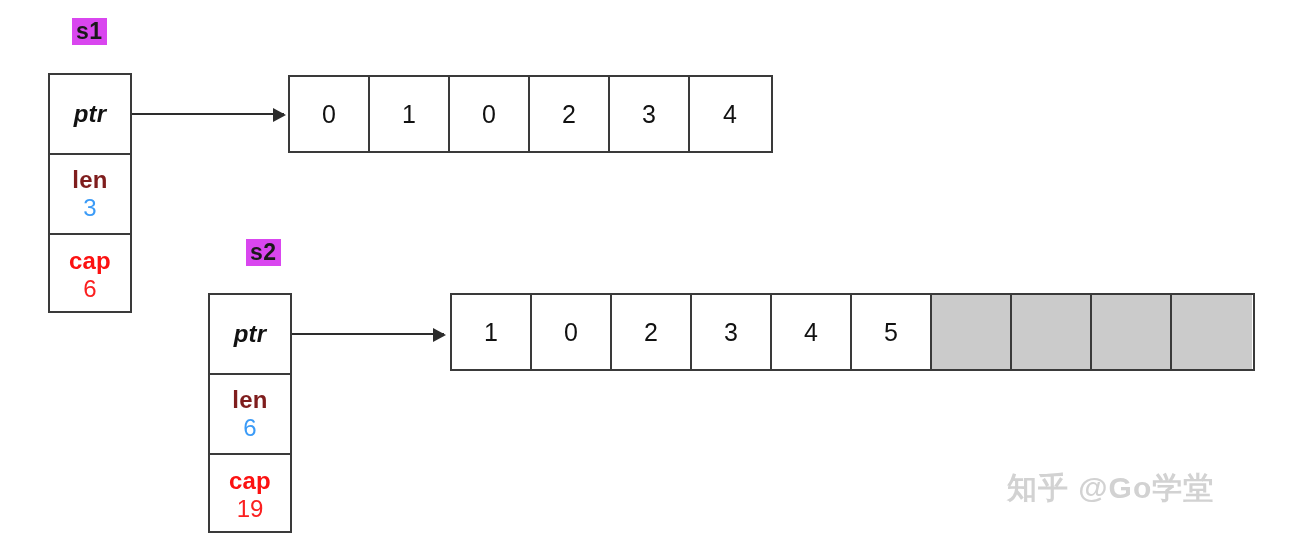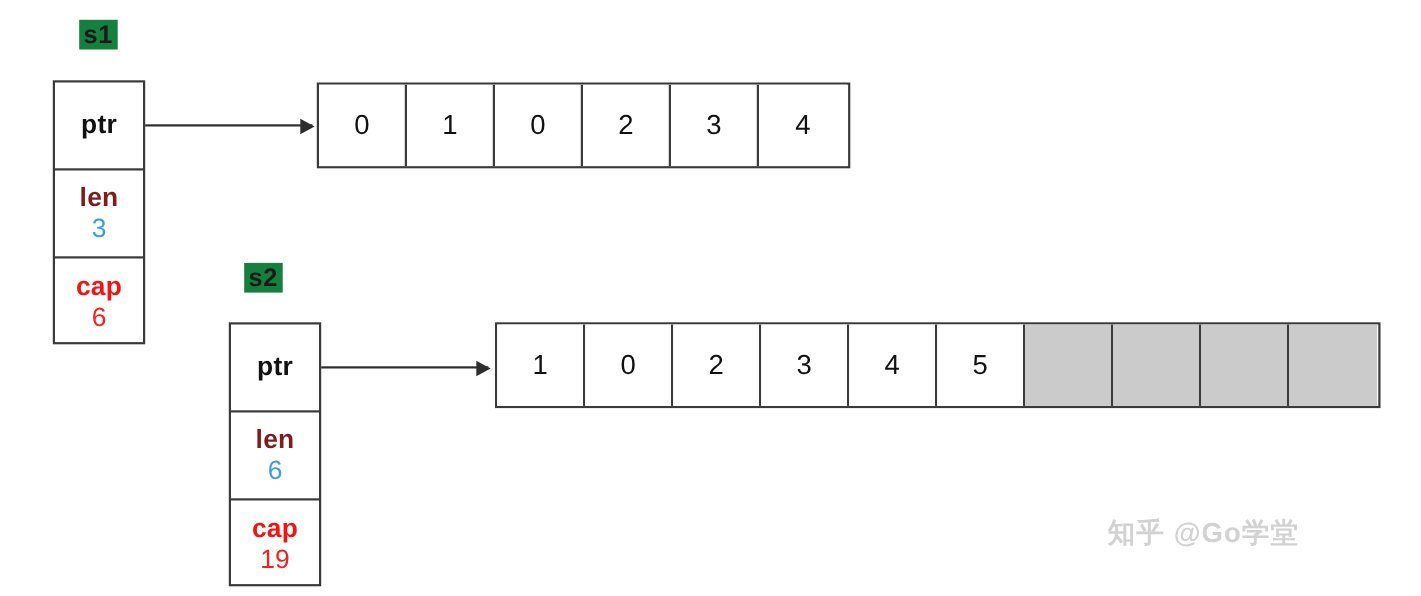--- a/index.html
+++ b/index.html
@@ -17,21 +17,21 @@
     background: #ffffff;
     overflow: hidden;
   }
 
   
   .var-label {
     position: absolute;
     font-size: 23px;
     font-weight: 700;
     color: #1a1a1a;
-    background: #15803d;
+    background: #d946ef;
     padding: 1px 4px 2px 4px;
     line-height: 1.05;
     letter-spacing: 0.5px;
   }
 
   
   .slice-struct {
     position: absolute;
     box-sizing: border-box;
     border: 2.5px solid #3a3a3a;
@@ -53,21 +53,21 @@
     font-size: 24px;
     font-weight: 700;
     line-height: 1.18;
     letter-spacing: 0.2px;
   }
   .struct-val {
     font-size: 24px;
     font-weight: 400;
     line-height: 1.18;
   }
-  .k-ptr  { color: #111111; }
+  .k-ptr  { color: #111111; font-style: italic; }
   .k-len  { color: #7f1d1d; }
   .v-len  { color: #3b9bf7; }
   .k-cap  { color: #fc1111; }
   .v-cap  { color: #fb2020; }
 
   
   .arrow {
     position: absolute;
     height: 0;
     border-top: 2.5px solid #2d2d2d;
@@ -102,21 +102,21 @@
     font-weight: 400;
     color: #111111;
     background: #ffffff;
   }
   .array-cell:last-child { border-right: none; }
   .array-cell.empty { background: #cbcbcb; }
 
   
   .watermark {
     position: absolute;
-    font-size: 25px;
+    font-size: 30px;
     font-weight: 700;
     color: #d2d2d2;
     letter-spacing: 1px;
     white-space: nowrap;
     user-select: none;
   }
 </style>
 </head>
 <body>
 
@@ -142,21 +142,21 @@
 
   <div class="array" style="left: 288px; top: 75px; height: 78px; width: 485px;">
       <div class="array-cell" style="width: 80px;">0</div>
       <div class="array-cell" style="width: 80px;">1</div>
       <div class="array-cell" style="width: 80px;">0</div>
       <div class="array-cell" style="width: 80px;">2</div>
       <div class="array-cell" style="width: 80px;">3</div>
       <div class="array-cell" style="width: 80px;">4</div>
     </div>
 
-  <div class="var-label" style="left:222px; top:239px;">s2</div>
+  <div class="var-label" style="left:246px; top:239px;">s2</div>
 
   <div class="slice-struct" style="left:208px; top:293px; width:84px; height:240px;">
     <div class="struct-cell" style="height:80px;">
       <span class="struct-key k-ptr">ptr</span>
     </div>
     <div class="struct-cell" style="height:80px;">
       <span class="struct-key k-len">len</span>
       <span class="struct-val v-len">6</span>
     </div>
     <div class="struct-cell" style="height:80px;">

